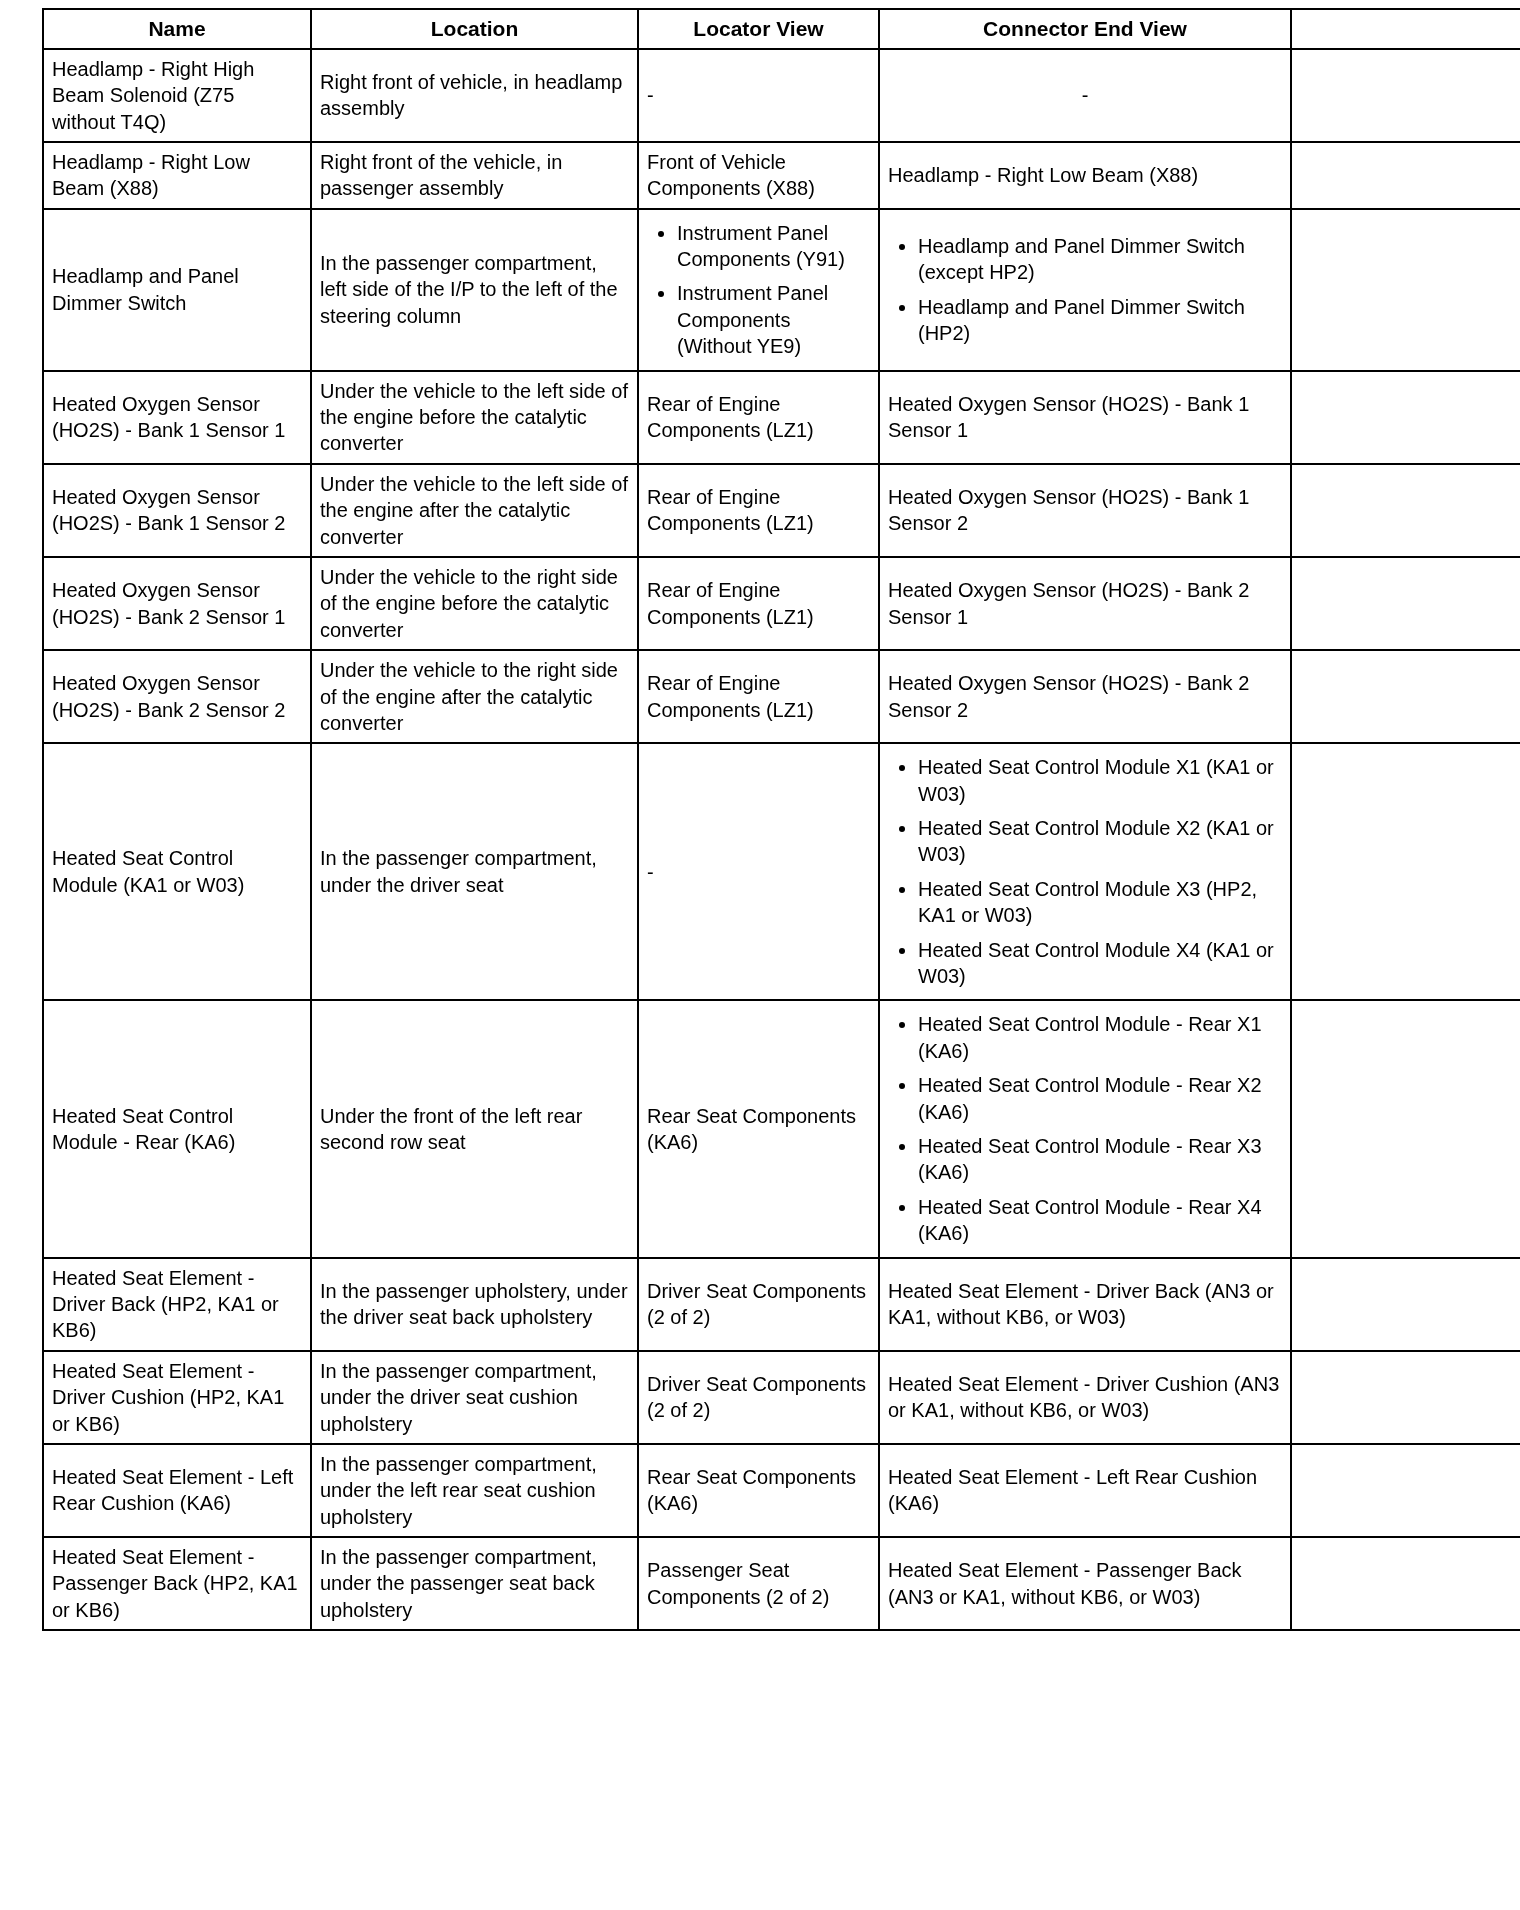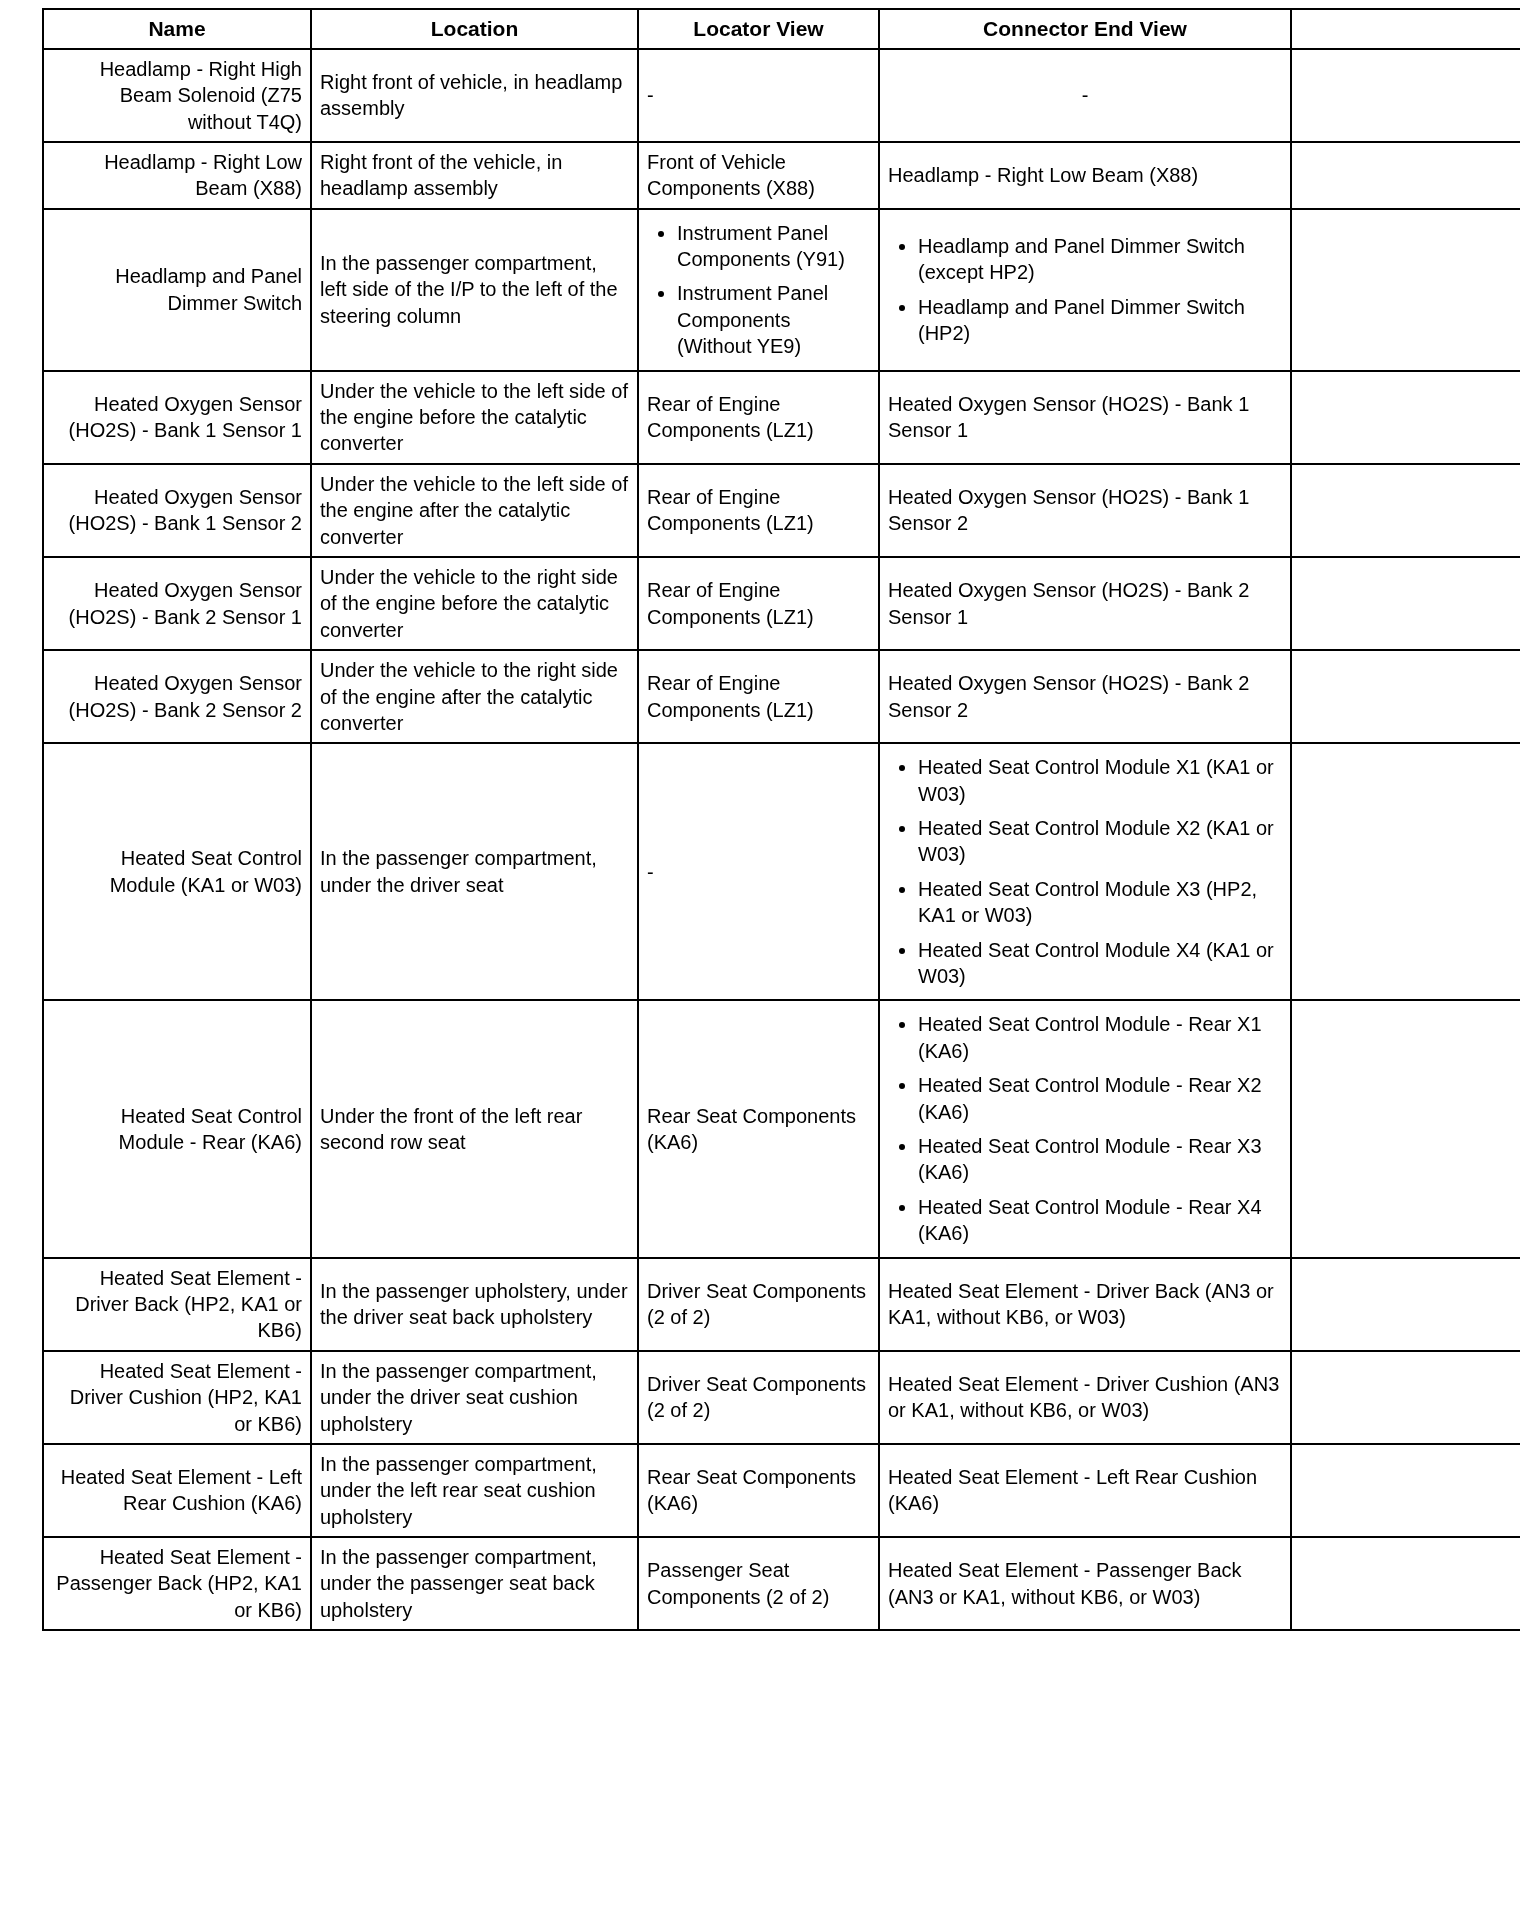--- a/index.html
+++ b/index.html
@@ -27,21 +27,21 @@
     padding: 6px 8px;
     line-height: 1.32;
     word-wrap: break-word;
   }
   th {
     font-weight: bold;
     text-align: center;
     font-size: 21px;
     padding: 5px 4px;
   }
-  td.col-0 { text-align: right; }
+  td.col-0 { text-align: left; }
   td.col-1, td.col-2, td.col-3 { text-align: left; }
   td.col-4 {  }
   ul.bullets {
     margin: 0;
     padding-left: 30px;
     list-style-type: disc;
   }
   ul.bullets li {
     padding: 4px 0;
   }
@@ -70,21 +70,21 @@
     <tbody id="table-body">
         <tr>
           <td class="col-0">Headlamp - Right High Beam Solenoid (Z75 without T4Q)</td>
           <td class="col-1">Right front of vehicle, in headlamp assembly</td>
           <td class="col-2">-</td>
           <td class="col-3" style="text-align: center;">-</td>
           <td class="col-4"></td>
         </tr>
         <tr>
           <td class="col-0">Headlamp - Right Low Beam (X88)</td>
-          <td class="col-1">Right front of the vehicle, in headlamp assembly</td>
+          <td class="col-1">Right front of the vehicle, in passenger assembly</td>
           <td class="col-2">Front of Vehicle Components (X88)</td>
           <td class="col-3">Headlamp - Right Low Beam (X88)</td>
           <td class="col-4"></td>
         </tr>
         <tr>
           <td class="col-0">Headlamp and Panel Dimmer Switch</td>
           <td class="col-1">In the passenger compartment, left side of the I/P to the left of the steering column</td>
           <td class="col-2">
             <ul class="bullets">
               <li>Instrument Panel Components (Y91)</li>

